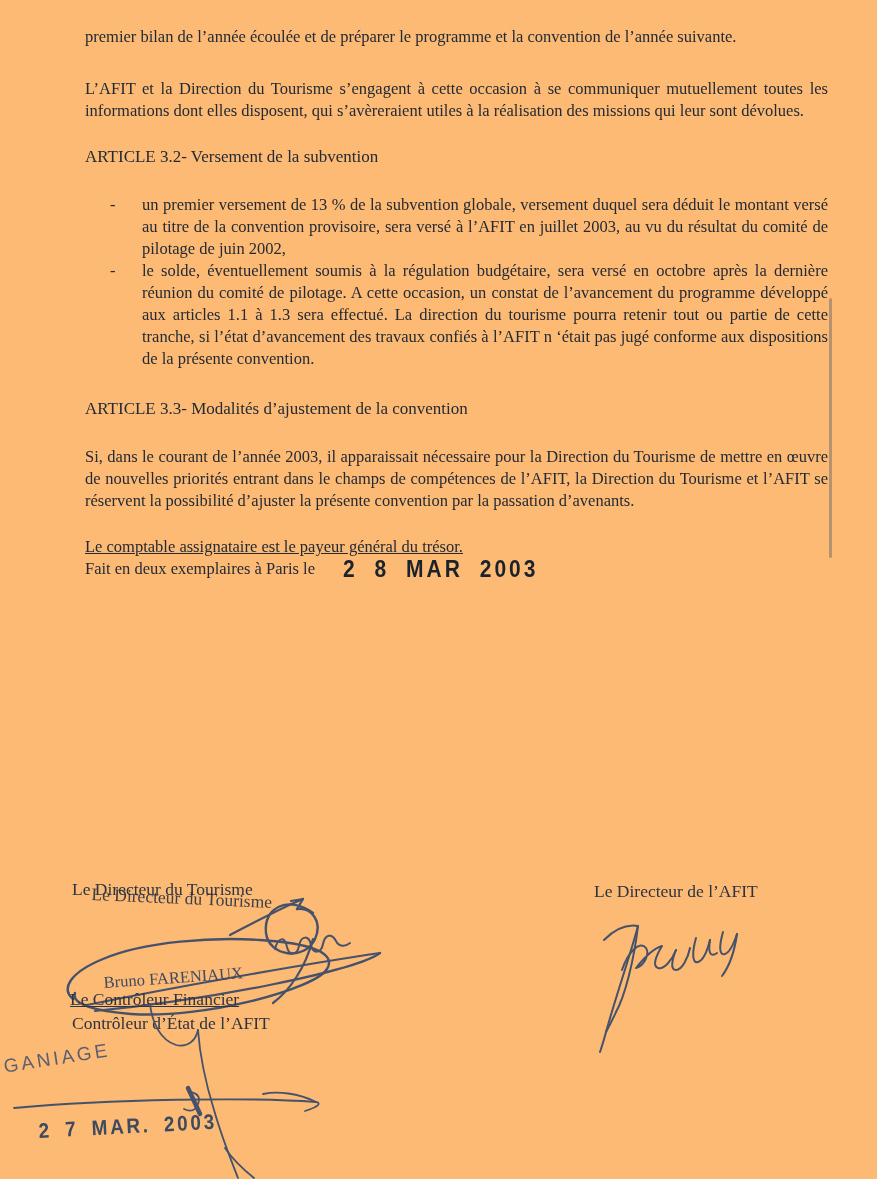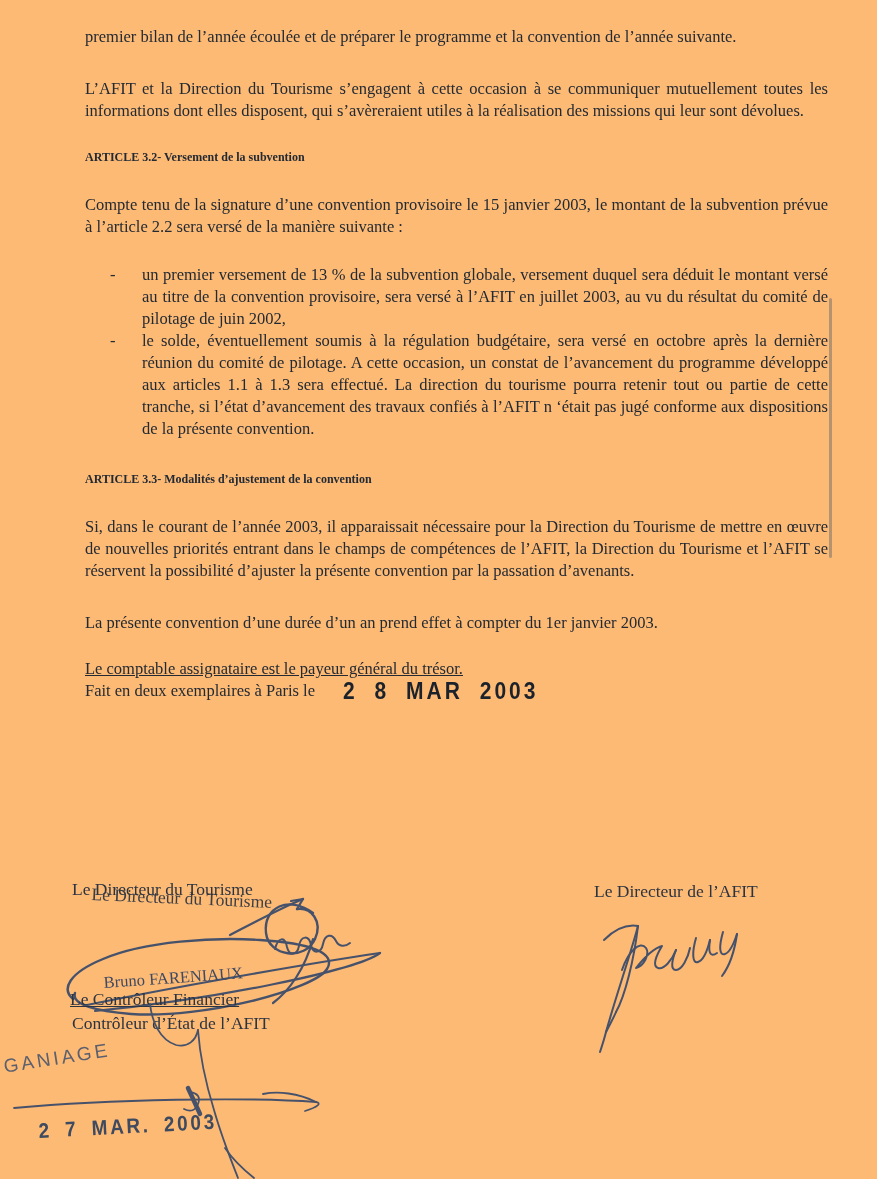--- a/index.html
+++ b/index.html
@@ -11,21 +11,21 @@
     font-family:"Liberation Serif", serif;
     color:#232a34;
     overflow:hidden;
   }
   .body-text{font-size:16.5px;line-height:22px;}
   p{margin:0 49px 0 85px;text-align:justify;}
   .p1{padding-top:26px;}
   .p2{margin-top:30px;}
   .article-heading{
     margin:0 49px 0 85px;
-    font-weight:bold;font-size:12px;line-height:22px;
+    font-weight:normal;font-size:17px;line-height:22px;
     text-align:left;
   }
   .h32{margin-top:24px;}
   .p3{margin-top:26px;}
   .bullets{margin:26px 49px 0 110px;}
   .bullet{display:flex;}
   .bullet .dash{width:32px;flex:none;}
   .bullet .btext{flex:1;text-align:justify;}
   .p4{margin-top:2px;margin-left:72px;}
   .h33{margin-top:28px;}
@@ -73,39 +73,37 @@
 <body>
 
 <div class="page body-text">
 
   <p class="p1">premier bilan de l’année écoulée et de préparer le programme et la convention de l’année suivante.</p>
 
   <p class="p2">L’AFIT et la Direction du Tourisme s’engagent à cette occasion à se communiquer mutuellement toutes les informations dont elles disposent, qui s’avèreraient utiles à la réalisation des missions qui leur sont dévolues.</p>
 
   <div class="article-heading h32">ARTICLE 3.2-  Versement de la subvention</div>
 
-  <p class="p3">Compte tenu de la signature d’une convention provisoire le 15 janvier 2003, le montant de la subvention prévue à l’article 2.2 sera versé de la manière suivante :</p>
 
   <div class="bullets">
     <div class="bullet">
       <span class="dash">-</span>
       <span class="btext">un premier versement de 13 % de la subvention globale,  versement duquel sera déduit le montant versé au titre de la convention provisoire, sera versé à l’AFIT en juillet 2003, au vu du résultat du comité de pilotage de juin 2002,</span>
     </div>
     <div class="bullet">
       <span class="dash">-</span>
       <span class="btext">le solde, éventuellement soumis à la régulation budgétaire, sera versé en octobre après la dernière réunion du comité de pilotage. A cette occasion, un constat de l’avancement du programme développé aux articles 1.1 à 1.3 sera effectué. La direction du tourisme pourra retenir tout ou partie de cette tranche, si l’état d’avancement des travaux confiés à l’AFIT n ‘était pas jugé conforme aux dispositions de la présente convention.</span>
     </div>
   </div>
 
 
   <div class="article-heading h33">ARTICLE 3.3- Modalités d’ajustement de la convention</div>
 
   <p class="p5">Si, dans le courant de l’année 2003, il apparaissait nécessaire pour la Direction du Tourisme de mettre en œuvre de nouvelles priorités entrant dans le champs de compétences de l’AFIT, la Direction du Tourisme et l’AFIT se réservent la possibilité d’ajuster la présente convention par la passation d’avenants.</p>
 
-  <p class="p6">La présente convention d’une durée d’un an prend effet à compter du 1er janvier 2003.</p>
 
   <p class="p7">Le comptable assignataire est le payeur général du trésor.</p>
 
   <div class="fait-line">
     <span>Fait en deux exemplaires à Paris le</span>
     <span class="stamp-top">2 8 MAR 2003</span>
   </div>
 
   <div class="scan-streak"></div>
 

